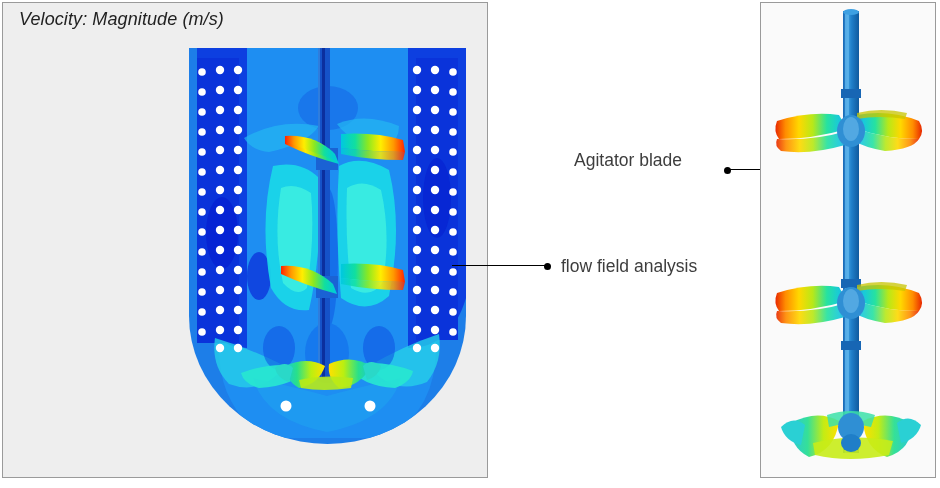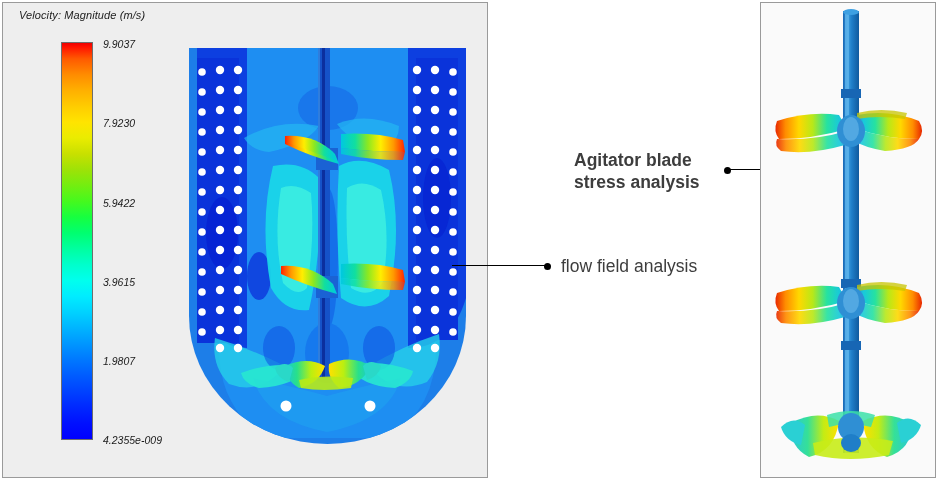--- a/index.html
+++ b/index.html
@@ -2,21 +2,21 @@
 <html><head>
 <meta charset="utf-8">
 <style>
   html,body{margin:0;padding:0;background:#ffffff;}
   body{width:940px;height:488px;position:relative;overflow:hidden;
        font-family:"Liberation Sans","DejaVu Sans",sans-serif;}
 
   
   #cfd-panel{position:absolute;left:2px;top:2px;width:486px;height:476px;
              background:#eeeeee;border:1px solid #9a9a9a;box-sizing:border-box;}
-  #cfd-title{position:absolute;left:16px;top:6px;font-style:italic;font-size:11px;
+  #cfd-title{position:absolute;left:16px;top:6px;font-style:italic;font-size:18px;
              color:#222;white-space:nowrap;letter-spacing:.1px;}
 
   
   #colorbar-group{position:absolute;left:58px;top:39px;width:120px;height:400px;}
   #colorbar{position:absolute;left:0;top:0;width:32px;height:398px;
             border:1px solid #6e6e6e;box-sizing:border-box;
             background:linear-gradient(to top,
               #0000ff 0%,  #0010ff 4%,  #0028ff 8%,  #0042ff 12%,
               #005cff 16%, #0078ff 20%, #0096ff 24%, #00b4ff 28%,
               #00d2ff 32%, #00ecff 36%, #00ffee 40%, #00ffcc 44%,
@@ -31,41 +31,32 @@
   #vessel{position:absolute;left:186px;top:45px;width:277px;height:400px;}
   #vessel-svg{display:block;width:277px;height:400px;}
 
   
   #fea-panel{position:absolute;left:760px;top:2px;width:176px;height:476px;
              background:#fafafa;border:1px solid #9a9a9a;box-sizing:border-box;}
   #fea-svg{display:block;width:174px;height:474px;}
 
   
   .annot{position:absolute;font-size:17.5px;color:#3d3d3d;line-height:1.28;white-space:nowrap;}
-  #annot-blade{left:574px;top:149px;text-align:left;font-weight:bold;}
+  #annot-blade{left:574px;top:149px;text-align:left;}
   #annot-flow{left:561px;top:255px;text-align:center;}
   .leader{position:absolute;background:#000;height:1.4px;}
   .dot{position:absolute;width:7px;height:7px;border-radius:50%;background:#000;}
 </style>
 </head>
 <body>
 
 <div id="cfd-panel">
 
   <div id="cfd-title">Velocity: Magnitude (m/s)</div>
 
-  <div id="colorbar-group">
-    <div id="colorbar"></div>
-    <div class="cb-label" style="top:0.5%">9.9037</div>
-    <div class="cb-label" style="top:20.3%">7.9230</div>
-    <div class="cb-label" style="top:40.2%">5.9422</div>
-    <div class="cb-label" style="top:60.0%">3.9615</div>
-    <div class="cb-label" style="top:79.8%">1.9807</div>
-    <div class="cb-label" style="top:99.5%">4.2355e-009</div>
-  </div>
 
   <div id="vessel">
   <svg id="vessel-svg" viewBox="0 0 277 400" xmlns="http://www.w3.org/2000/svg">
     <defs>
       <clipPath id="tankClip">
         <path d="M0,0 H277 V268 A138.5,128 0 0 1 0,268 Z"></path>
       </clipPath>
       <linearGradient id="bladeGrad" x1="0" y1="0" x2="1" y2="0">
         <stop offset="0" stop-color="#ff2200"></stop>
         <stop offset="0.18" stop-color="#ff9900"></stop>
@@ -253,21 +244,20 @@
         <circle cx="264" cy="264" r="3.8"></circle>
             <circle cx="264" cy="284" r="3.8"></circle>
       </g>
     </g>
   </svg>
   </div>
 </div>
 
 <div class="annot" id="annot-blade">
   <div>Agitator blade</div>
-  <div>stress analysis</div>
 </div>
 <div class="dot" style="left:724px;top:167px;"></div>
 <div class="leader" style="left:729px;top:169px;width:127px;"></div>
 
 <div class="annot" id="annot-flow">
   <div>flow field analysis</div>
 </div>
 <div class="dot" style="left:544px;top:263px;"></div>
 <div class="leader" style="left:452px;top:265px;width:94px;"></div>
 

